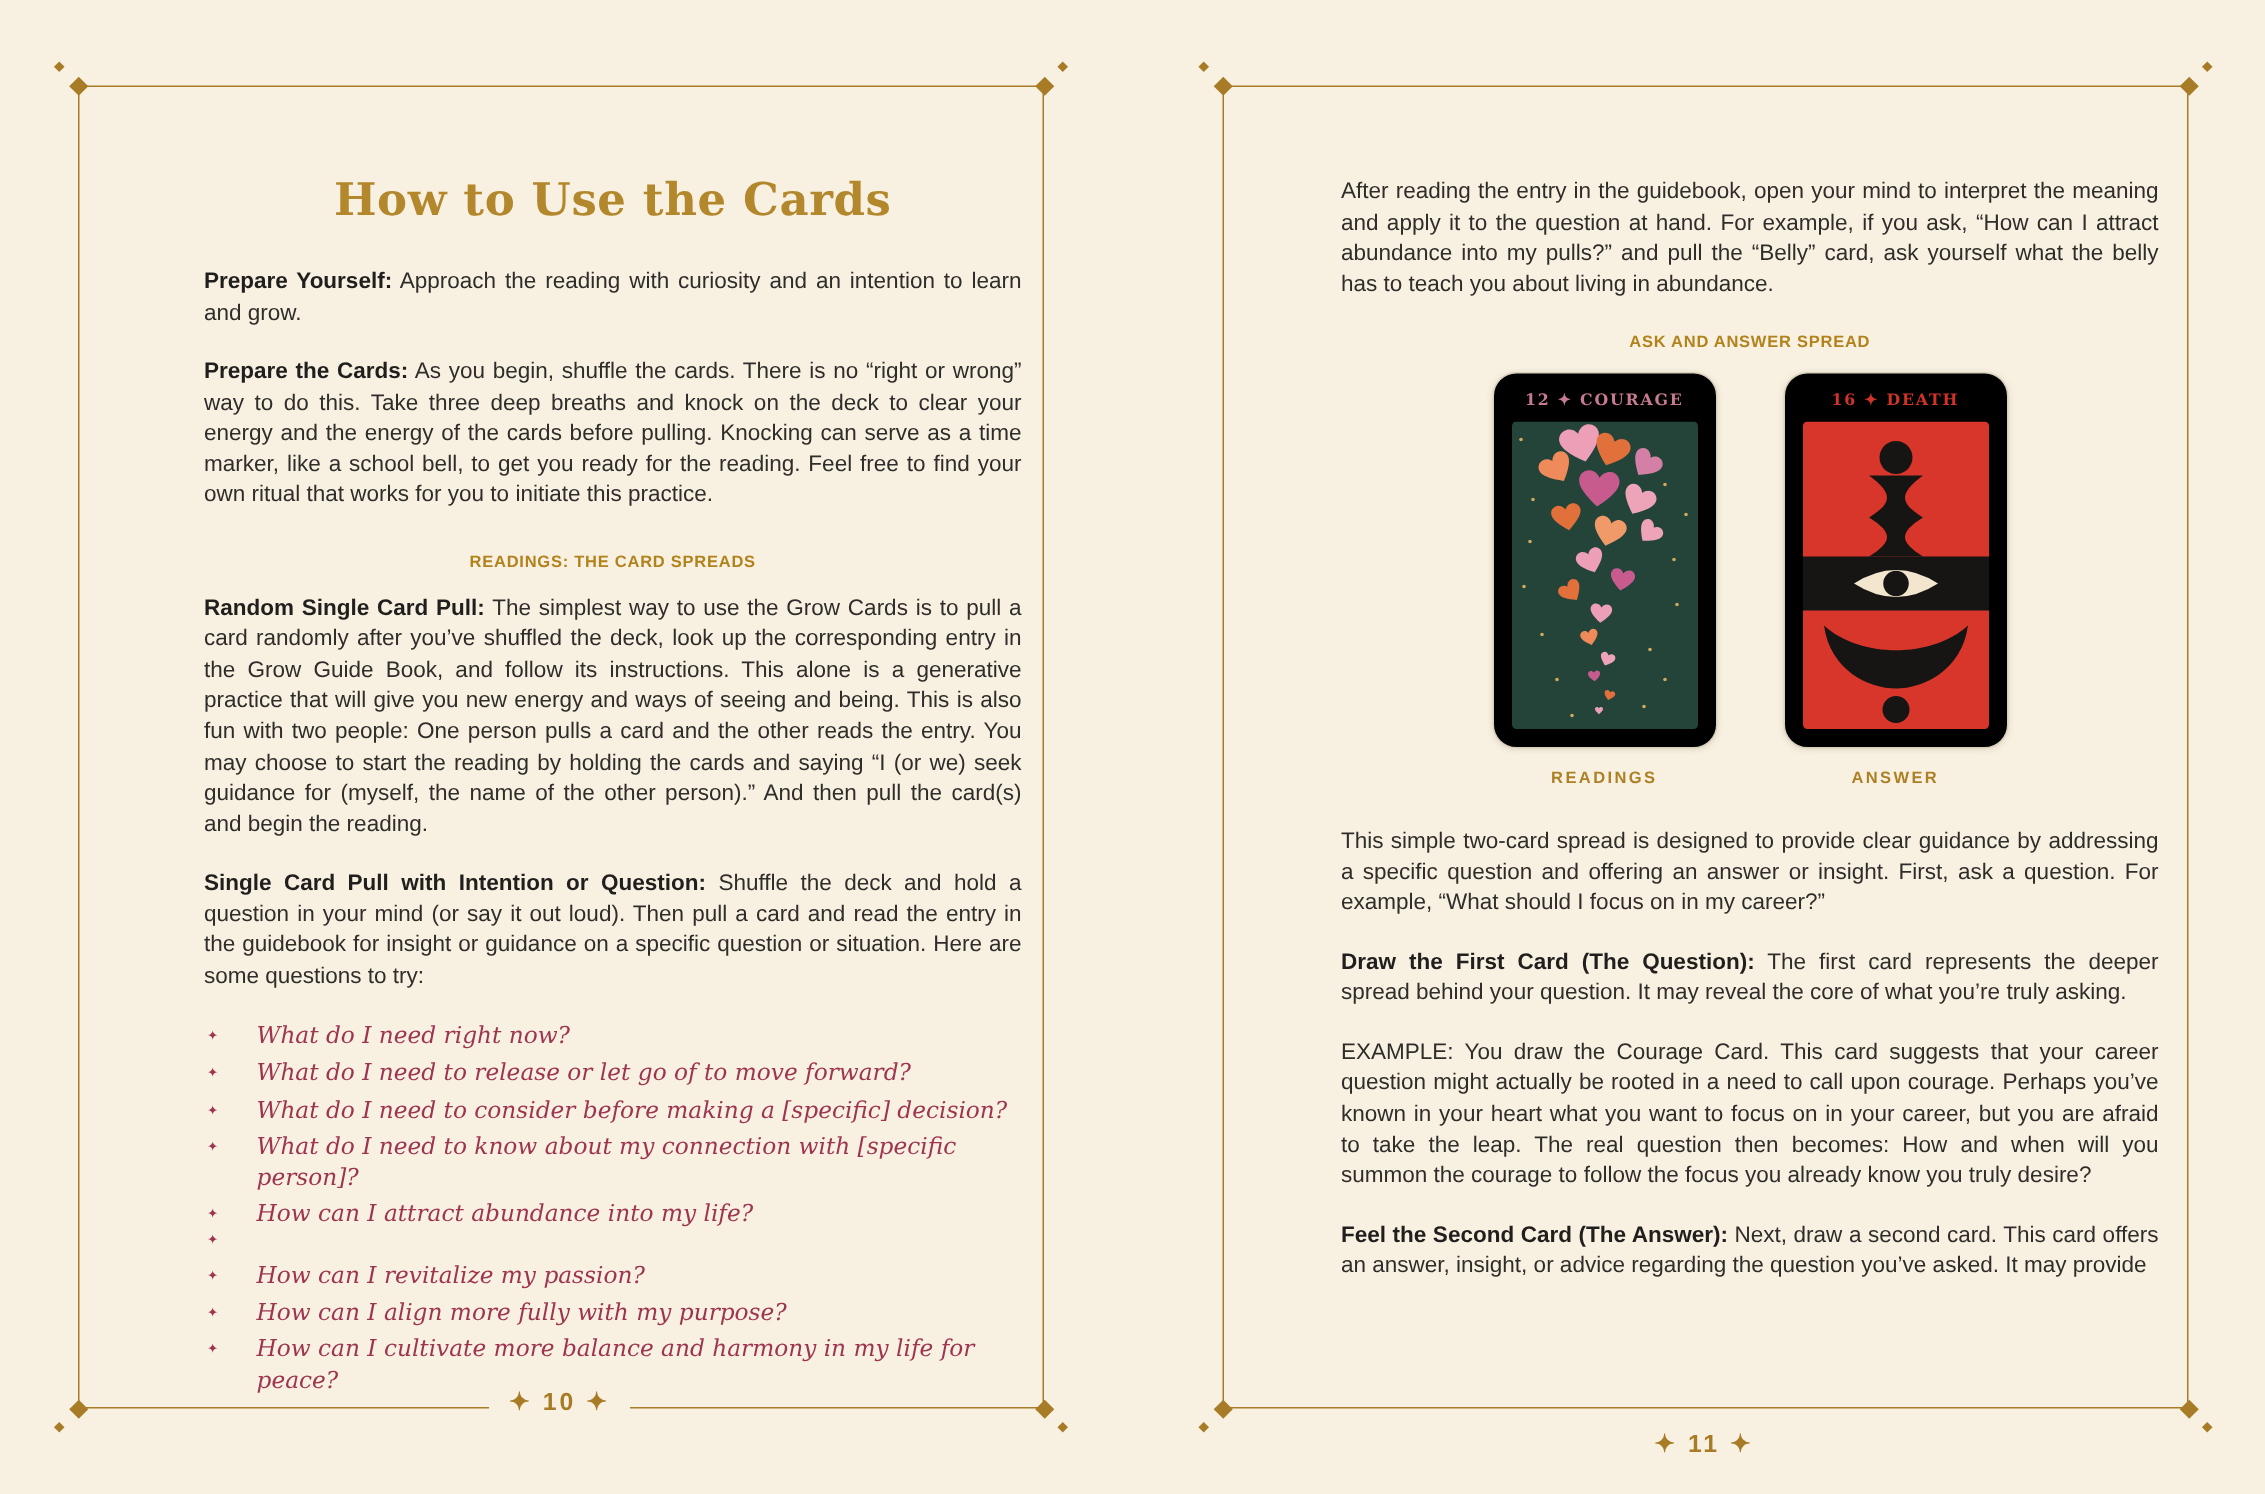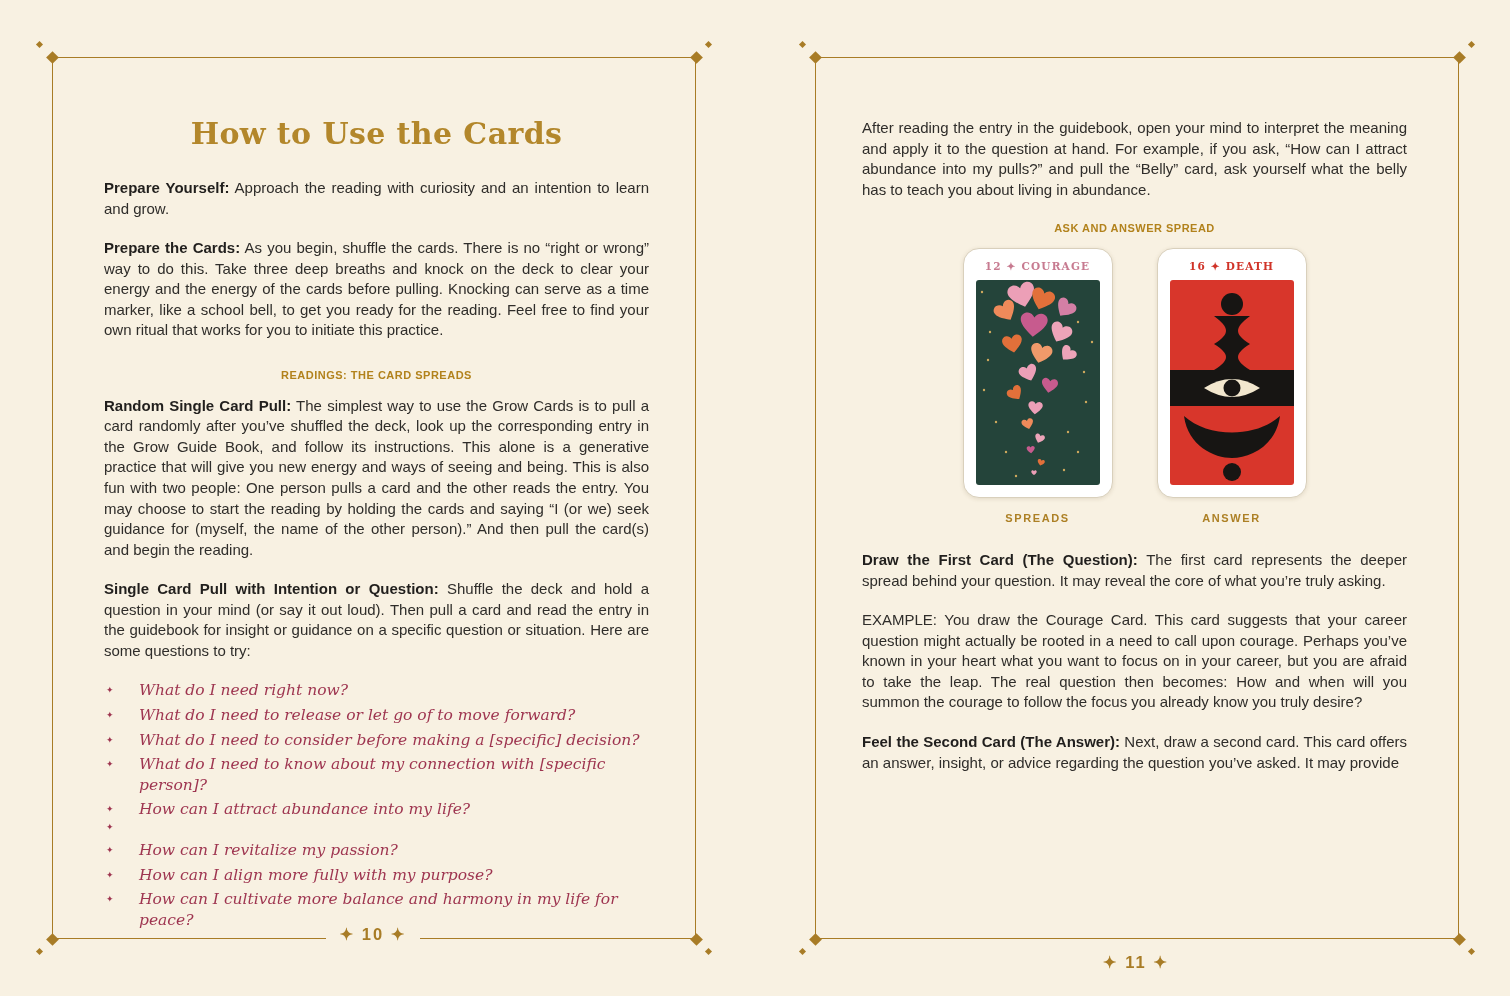--- a/index.html
+++ b/index.html
@@ -18,21 +18,21 @@
   .corner.tr{right:-14px;top:-14px;} .corner.tr::after{right:-2px;top:-2px;}
   .corner.bl{left:-14px;bottom:-14px;} .corner.bl::after{left:-2px;bottom:-2px;}
   .corner.br{right:-14px;bottom:-14px;} .corner.br::after{right:-2px;bottom:-2px;}
   .page-num{position:absolute;top:925px;width:642px;text-align:center;z-index:3;}
   .page-num.pleft{left:52px;} .page-num.pright{left:815px;margin-top:28px;}
   .page-num span{
     background:#f8f1e2;padding:0 13px;color:#a87c26;
     font-family:Liberation Sans, sans-serif;font-weight:bold;font-size:16.5px;letter-spacing:2px;
   }
   
-  .col{position:absolute;width:545px;}
+  .col{position:absolute;width:545px;margin-left:32px;}
   .col.cleft{left:104px;top:116px;}
   .col.cright{left:862px;top:118px;}
   h1.title{
     margin:0 0 27px;font-family:"DejaVu Serif",serif;font-weight:700;
     font-size:30px;letter-spacing:.4px;color:#b3872b;text-align:center;
   }
   p.body{margin:0 0 19px;font-size:15px;line-height:1.37;text-align:justify;}
   p.body strong{color:#211f1d;}
   h2.sect{
     margin:28px 0 15px;font-size:11px;font-weight:bold;color:#b2821c;
@@ -46,21 +46,21 @@
   }
   ul.questions .bullet{
     flex:none;width:33px;padding-left:2px;font-style:normal;
     font-size:9px;transform:translateY(-2px);
   }
   
   .cards-block{margin:0 0 26px;}
   .cards-row{display:flex;justify-content:center;gap:44px;}
   .card-col{display:flex;flex-direction:column;align-items:center;}
   .card{
-    background:#ffffff;border:1.5px solid #d9d0bc;border-radius:16px;
+    background:#000000;border:1.5px solid #d9d0bc;border-radius:16px;
     padding:9px 12px 12px;box-shadow:0 1px 4px rgba(90,70,30,.14);
   }
   .card-title{
     font-family:"DejaVu Serif",serif;font-weight:bold;font-size:10.5px;
     letter-spacing:1.2px;text-align:center;margin:2px 0 8px;white-space:nowrap;
   }
   .card-title.courage{color:#c77a90;}
   .card-title.death{color:#d03328;}
   .card svg{display:block;border-radius:3px;}
   .card-label{
@@ -186,21 +186,21 @@
               <use href="#heart" fill="#c75b8e" transform="translate(66,96) scale(0.9) rotate(10)"></use>
               <use href="#heart" fill="#e2703a" transform="translate(28,112) scale(0.85) rotate(-35)"></use>
               <use href="#heart" fill="#ec9fb7" transform="translate(52,120) scale(0.8) rotate(5)"></use>
               <use href="#heart" fill="#ef8a5a" transform="translate(44,140) scale(0.65) rotate(-15)"></use>
               <use href="#heart" fill="#eda4b9" transform="translate(60,152) scale(0.55) rotate(20)"></use>
               <use href="#heart" fill="#c75b8e" transform="translate(50,166) scale(0.45) rotate(-5)"></use>
               <use href="#heart" fill="#e2703a" transform="translate(62,178) scale(0.4) rotate(15)"></use>
               <use href="#heart" fill="#ec9fb7" transform="translate(55,190) scale(0.3)"></use>
             </svg>
           </div>
-          <div class="card-label">SPREADS</div>
+          <div class="card-label">READINGS</div>
         </div>
 
         <div class="card-col">
           <div class="card">
             <div class="card-title death">16 ✦ DEATH</div>
             <svg width="124" height="205" viewBox="0 0 124 205" xmlns="http://www.w3.org/2000/svg">
               <rect width="124" height="205" fill="#d8362b"></rect>
               <g fill="#171513">
                 <circle cx="62" cy="24" r="11"></circle>
                 <path d="M44 36 C60 48 60 54 44 64 C60 74 60 80 44 90 L80 90 C64 80 64 74 80 64 C64 54 64 48 80 36 Z"></path>
@@ -210,20 +210,21 @@
               </g>
               <path d="M34 108 Q62 90 90 108 Q62 126 34 108 Z" fill="#f2e7ce"></path>
               <circle cx="62" cy="108" r="8.5" fill="#171513"></circle>
             </svg>
           </div>
           <div class="card-label">ANSWER</div>
         </div>
       </div>
     </div>
 
+    <p class="body">This simple two-card spread is designed to provide clear guidance by addressing a specific question and offering an answer or insight. First, ask a question. For example, “What should I focus on in my career?”</p>
 
     <p class="body"><strong>Draw the First Card (The Question):</strong> <span>The first card represents the deeper spread behind your question. It may reveal the core of what you’re truly asking.</span></p>
 
     <p class="body">EXAMPLE: You draw the Courage Card. This card suggests that your career question might actually be rooted in a need to call upon courage. Perhaps you’ve known in your heart what you want to focus on in your career, but you are afraid to take the leap. The real question then becomes: How and when will you summon the courage to follow the focus you already know you truly desire?</p>
 
     <p class="body"><strong>Feel the Second Card (The Answer):</strong> <span>Next, draw a second card. This card offers an answer, insight, or advice regarding the question you’ve asked. It may provide</span></p>
   </section>
 
   <div class="page-num pright"><span>✦ 11 ✦</span></div>
 

